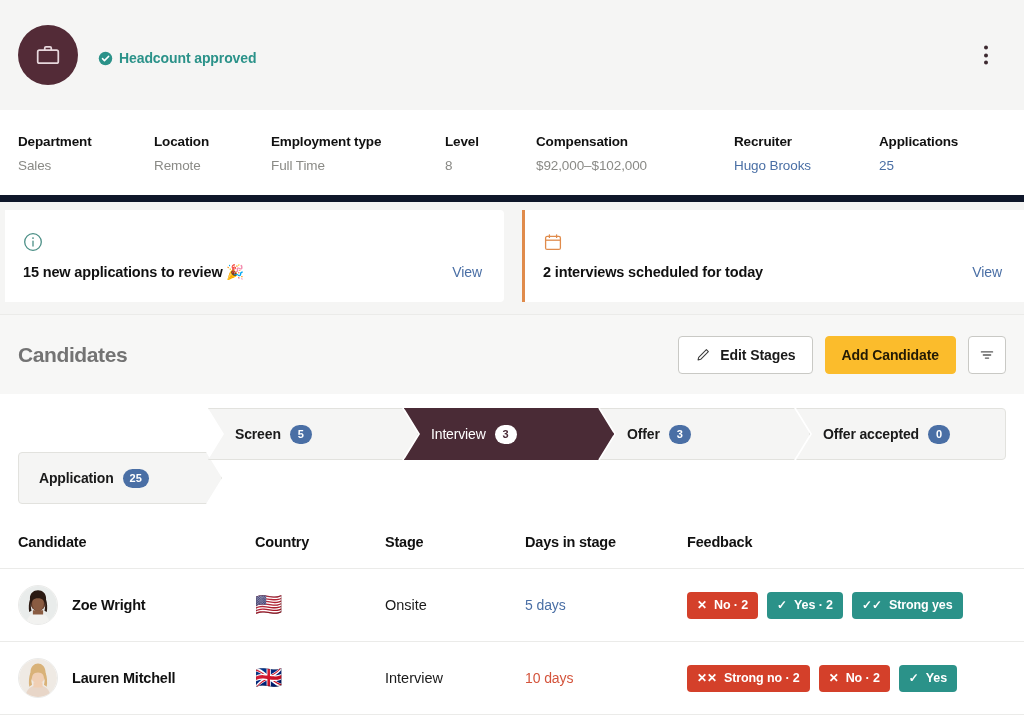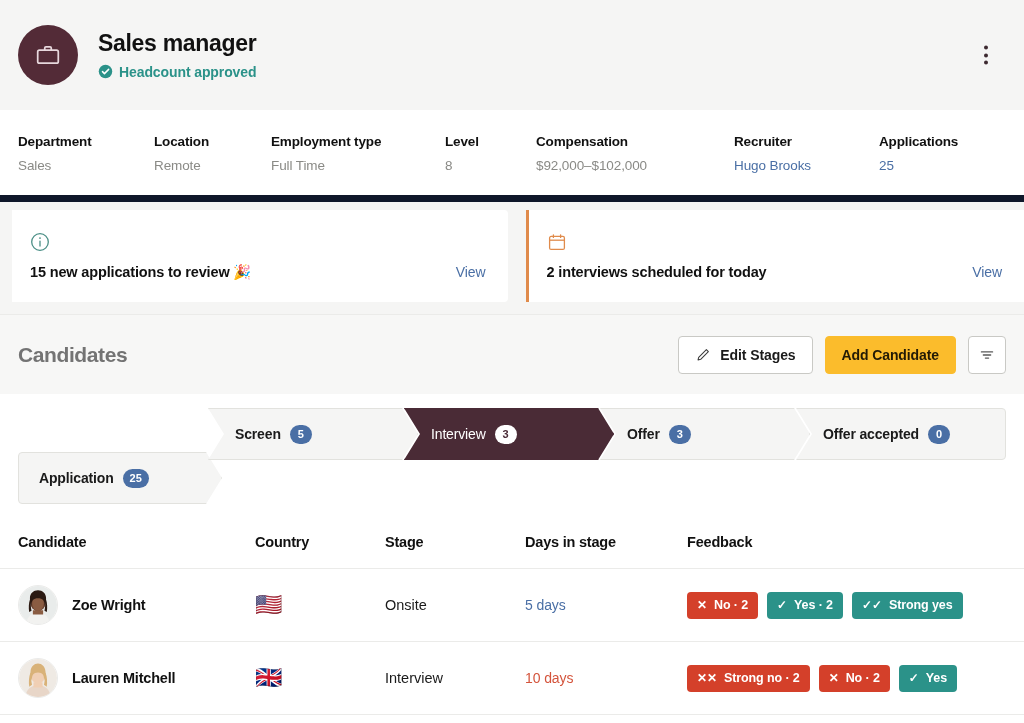--- a/index.html
+++ b/index.html
@@ -60,21 +60,21 @@
   .detail-value {
     font-size: 13.5px; color: #8a8a86; letter-spacing: -0.1px; white-space: nowrap;
   }
   .detail-value.link { color: #4a6fa5; }
 
   
   .banners {
     background: #f5f5f4;
     display: flex;
     gap: 18px;
-    padding: 8px 0 12px 12px;
+    padding: 8px 0 12px 5px;
   }
   .banner {
     background: #ffffff;
     flex: 1 1 0;
     min-height: 92px;
     padding: 16px 22px 16px 18px;
     position: relative;
     display: flex; flex-direction: column; justify-content: center;
   }
   .banner.first { border-radius: 0 4px 4px 0; margin-right: 0; }
@@ -207,21 +207,20 @@
 <div class="page">
 
   <div class="job-header">
     <div class="job-avatar">
       <svg width="26" height="26" viewBox="0 0 24 24" fill="none" stroke="#e7d8dd" stroke-width="1.6">
         <rect x="2.5" y="7.5" width="19" height="12" rx="1.6"></rect>
         <path d="M9 7.5V5.6c0-.6.5-1.1 1.1-1.1h3.8c.6 0 1.1.5 1.1 1.1v1.9"></path>
       </svg>
     </div>
     <div class="job-titles">
-      <div class="job-title">Sales manager</div>
       <div class="job-status">
         <svg width="15" height="15" viewBox="0 0 20 20">
           <circle cx="10" cy="10" r="9" fill="#2b9289"></circle>
           <path d="M6 10.2l2.6 2.6L14.2 7.2" stroke="#ffffff" stroke-width="2" fill="none" stroke-linecap="round" stroke-linejoin="round"></path>
         </svg>
         <span class="job-status-text">Headcount approved</span>
       </div>
     </div>
     <div class="kebab">
       <i></i>

